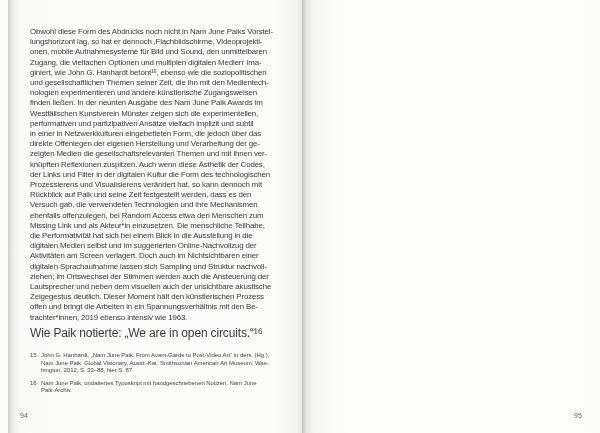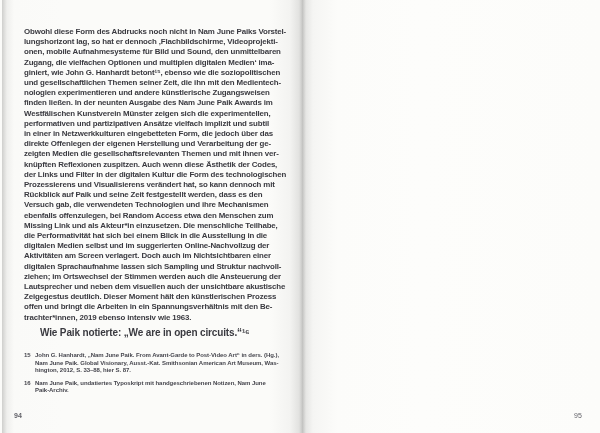--- a/index.html
+++ b/index.html
@@ -11,27 +11,26 @@
   .spread {
     position: relative;
     width: 600px;
     height: 433px;
     background: #fbfbf9;
     overflow: hidden;
   }
   
   .page-left {
     position: absolute;
-    left: 2px; top: 0;
+    left: 8px; top: 0;
     width: 300px; height: 433px;
     background: linear-gradient(90deg,
       #cfcfcd 0px, #efefed 5px, #fafaf8 12px,
       #fbfbf9 60px, #fbfbf9 268px,
       #f3f3f1 288px, #e2e2e0 297px, #c9c9c7 300px);
-    font-weight: bold;
   }
   .gutter-line {
     position: absolute;
     left: 300px; top: 0;
     width: 2px; height: 433px;
     background: linear-gradient(180deg, #9b9b99 0%, #6e6e6c 25%, #77777
 5 60%, #8c8c8a 85%, #aaaaa8 100%);
   }
   .page-right {
     position: absolute;
@@ -49,22 +48,22 @@
   }
   .body-text {
     margin: 0;
     font-size: 7.9px;
     line-height: 10.2px;
     letter-spacing: -0.15px;
     color: #3a3a40;
     white-space: pre;
   }
   .quote-text {
-    margin: 5px 0 0 16px;
-    font-size: 10px;
+    margin: 5px 0 0 0;
+    font-size: 12px;
     line-height: 10.2px;
     letter-spacing: -0.15px;
     color: #3a3a40;
     white-space: pre;
   }
   .footnotes {
     margin-top: 14px;
   }
   .footnote {
     display: flex;

